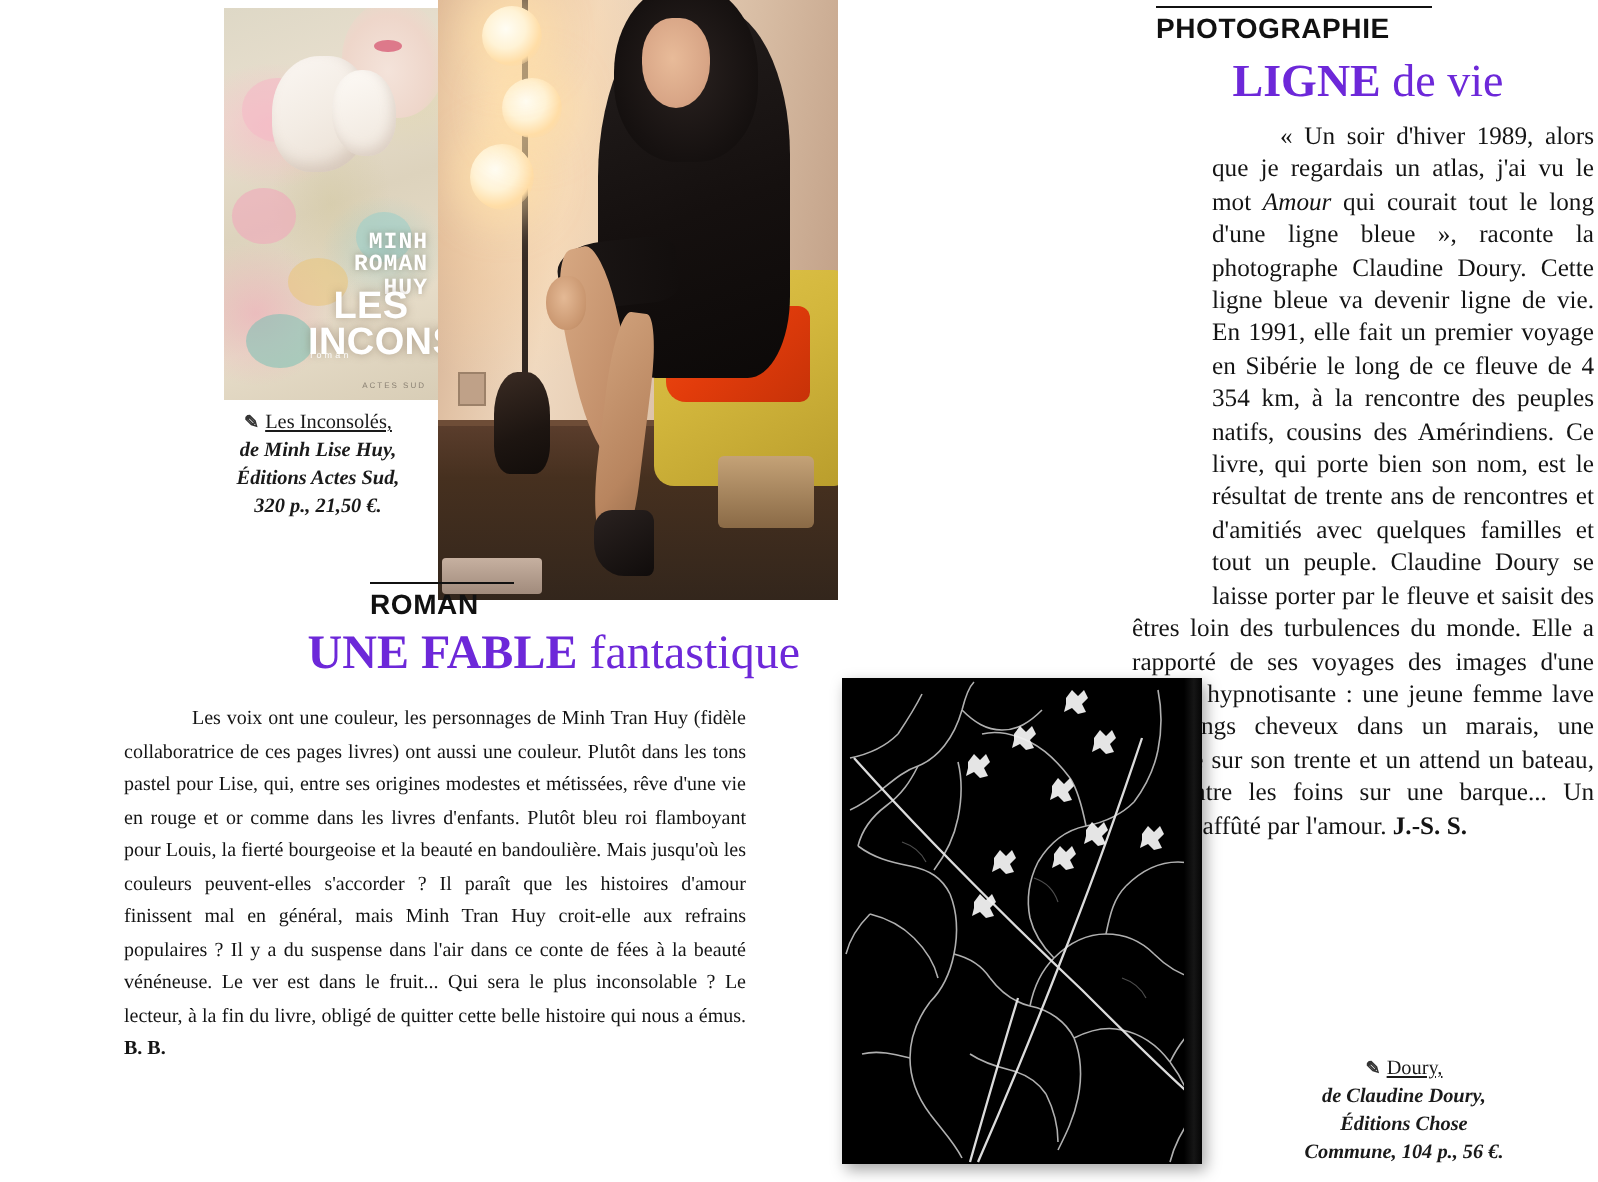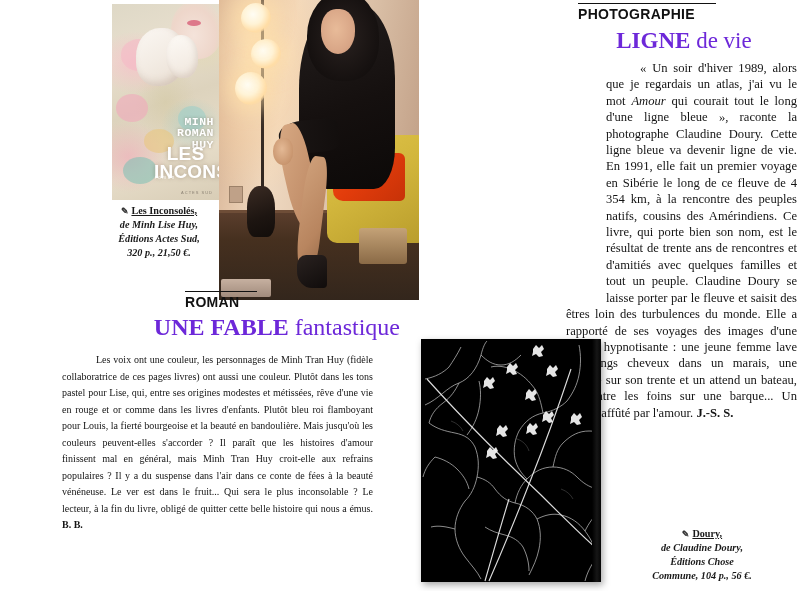--- a/index.html
+++ b/index.html
@@ -122,21 +122,21 @@
     text-align: center;
     font-family: "Liberation Serif", serif;
     font-style: italic;
     font-weight: bold;
     font-size: 10.2px;
     line-height: 14px;
     color: #1a1a1a;
   }
   .caption .cap-head {
     font-style: normal;
-    font-weight: bold;
+    font-weight: normal;
     text-decoration: underline;
   }
   .pen-icon {
     font-style: normal;
     font-size: 9px;
     margin-right: 3px;
     color: #333;
   }
   #caption-inconsoles {
     left: 88px;

